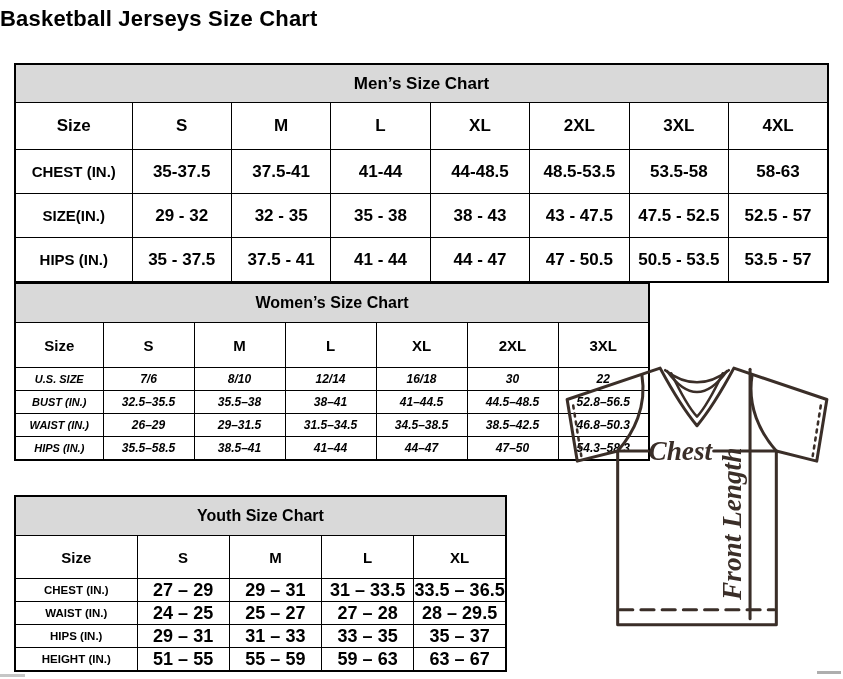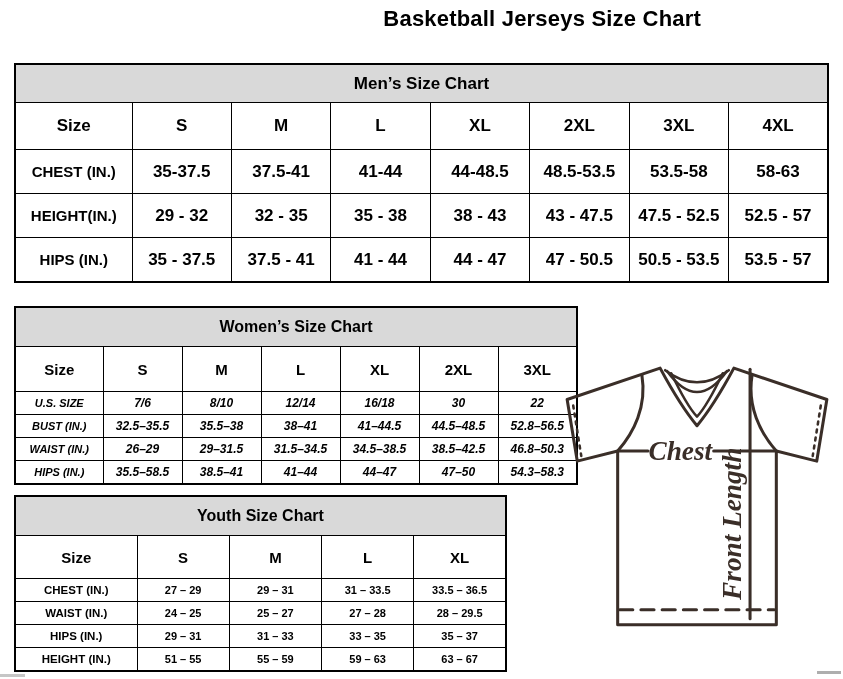--- a/index.html
+++ b/index.html
@@ -1,26 +1,26 @@
 <!DOCTYPE html>
 <html><head>
 <meta charset="utf-8">
 <style>
   html,body{margin:0;padding:0;}
   body{
     width:843px;height:679px;position:relative;background:#ffffff;
     font-family:"Liberation Sans",sans-serif;color:#000;overflow:hidden;
   }
   .page-title{
-    position:absolute;top:6px;left:0;width:701px;text-align:right;
+    position:absolute;top:6px;left:0;width:701px;text-align:left;
     font-size:22px;font-weight:bold;letter-spacing:.2px;
   }
   .sizechart{position:absolute;}
   #mens{left:14px;top:63px;width:815px;border-radius:27px;}
-  #womens{left:14px;top:306px;width:564px;}
+  #womens{left:14px;top:282px;width:636px;}
   #youth{left:14px;top:495px;width:493px;}
   .sizechart table{
     border-collapse:collapse;width:100%;table-layout:fixed;
     border:2px solid #000;
   }
   .sizechart td,.sizechart th{
     border:1px solid #000;text-align:center;vertical-align:middle;
     font-weight:bold;padding:0;overflow:hidden;white-space:nowrap;
   }
   .sizechart .band-row th{background:#d9d9d9;}
@@ -33,21 +33,21 @@
   
   #womens col.label-col{width:88px;}
   #womens .band-row th{height:38px;font-size:16px;}
   #womens .colhdr td{height:44px;font-size:15px;}
   #womens .datarow td{height:22px;font-size:12px;font-style:italic;}
   #womens .datarow td:first-child{font-size:11px;}
   
   #youth col.label-col{width:122px;}
   #youth .band-row th{height:38px;font-size:16px;}
   #youth .colhdr td{height:42px;font-size:15px;}
-  #youth .datarow td{height:22px;font-size:11px;}
+  #youth .datarow td{height:22px;font-size:18px;}
   #youth .datarow td:first-child{font-size:11.5px;}
   
   #jersey{position:absolute;left:553px;top:353px;width:288px;height:290px;}
   #jersey text{
     font-family:"Liberation Serif","DejaVu Serif",serif;
     font-style:italic;font-weight:bold;fill:#3a2e28;
   }
   
   .scroll-frag{position:absolute;background:#c6c6c6;}
   #scroll-frag-left{left:0;top:674px;width:25px;height:3px;}
@@ -88,21 +88,21 @@
           <td>CHEST (IN.)</td>
           <td>35-37.5</td>
           <td>37.5-41</td>
           <td>41-44</td>
           <td>44-48.5</td>
           <td>48.5-53.5</td>
           <td>53.5-58</td>
           <td>58-63</td>
         </tr>
         <tr class="datarow">
-          <td>HEIGHT(IN.)</td>
+          <td>SIZE(IN.)</td>
           <td>29 - 32</td>
           <td>32 - 35</td>
           <td>35 - 38</td>
           <td>38 - 43</td>
           <td>43 - 47.5</td>
           <td>47.5 - 52.5</td>
           <td>52.5 - 57</td>
         </tr>
         <tr class="datarow">
           <td>HIPS (IN.)</td>

